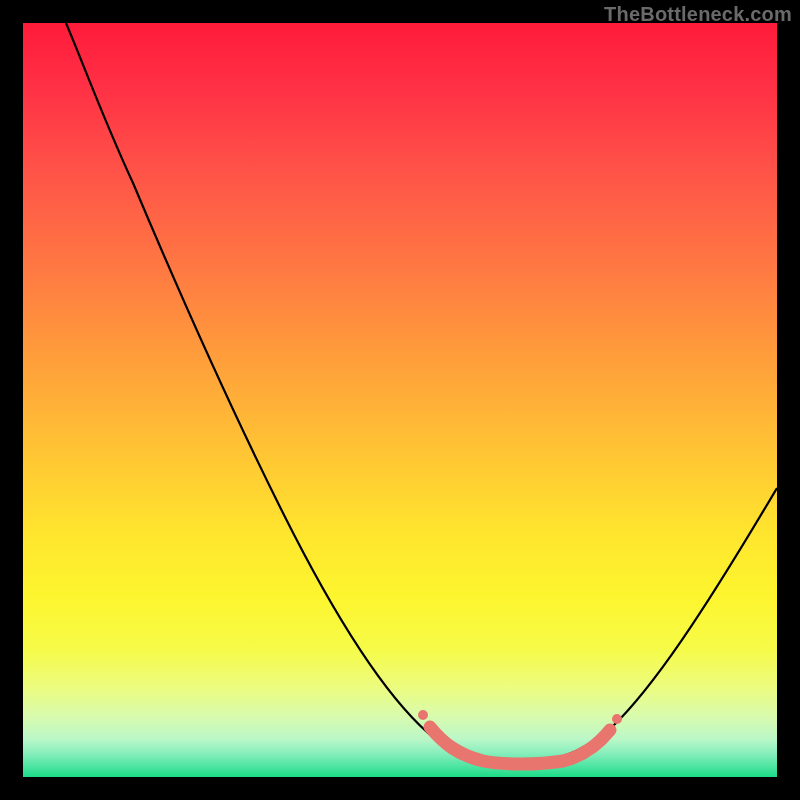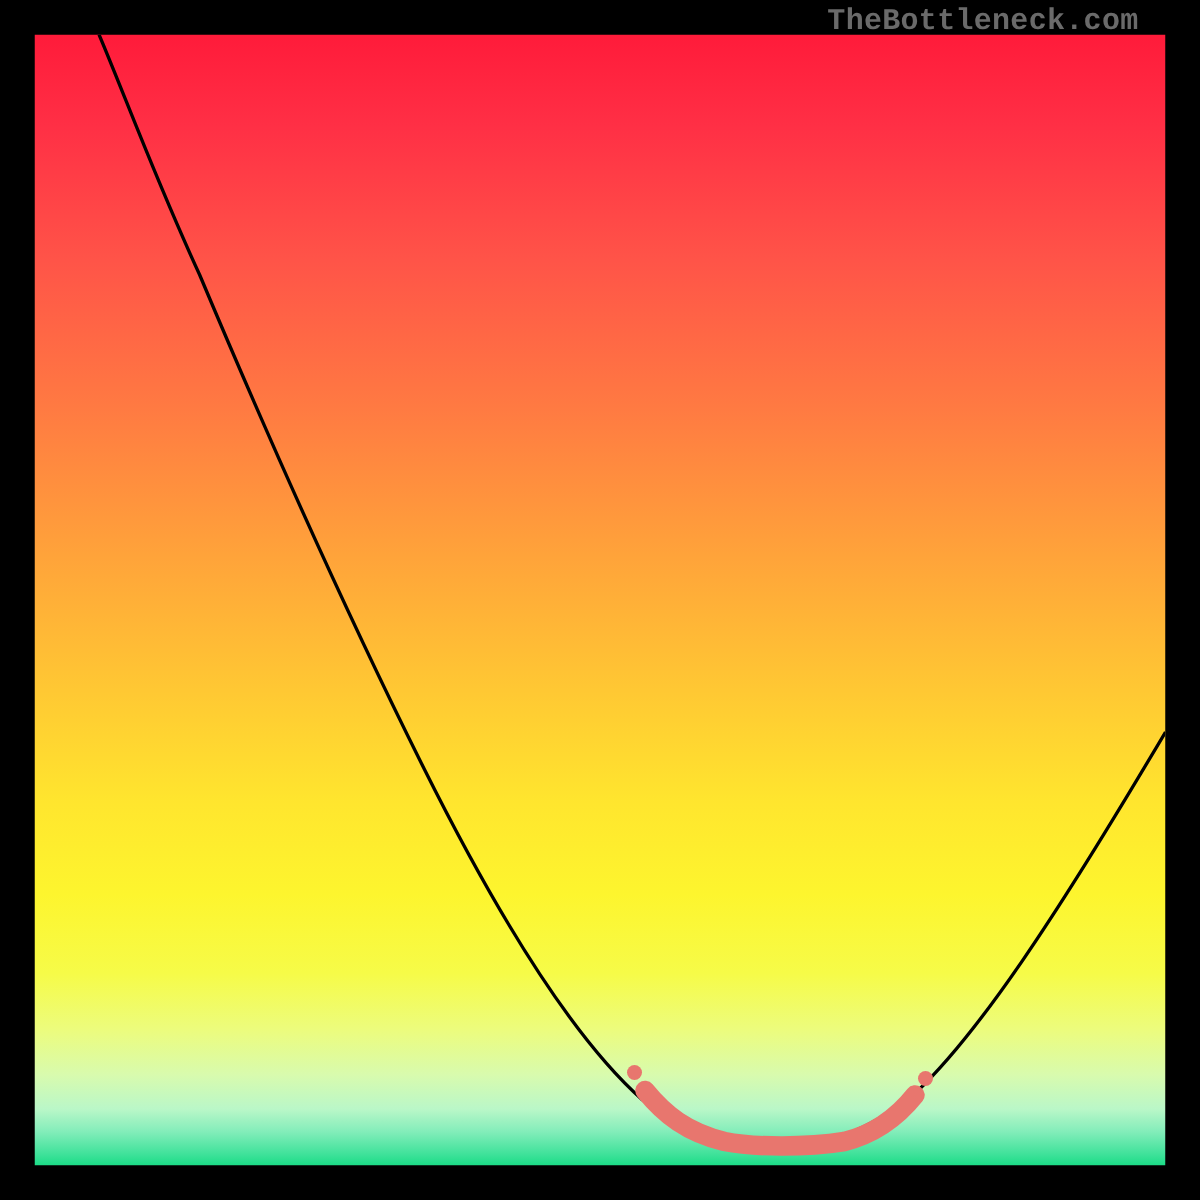--- a/index.html
+++ b/index.html
@@ -47,26 +47,25 @@
       #1bdc87 100%
     );
   }
   .svg-layer {
     position: absolute;
     inset: 0;
   }
   .watermark {
     position: absolute;
     top: 3px;
-    right: 41px;
+    right: 8px;
     font-size: 20px;
     font-weight: 600;
     color: #6a6a6a;
     letter-spacing: 0.2px;
-    font-family: Liberation Mono, monospace;
   }
 </style>
 </head>
 <body>
 
 <div class="stage">
   <div class="watermark">TheBottleneck.com</div>
 
   <div class="plot">
     <div class="gradient"></div>

